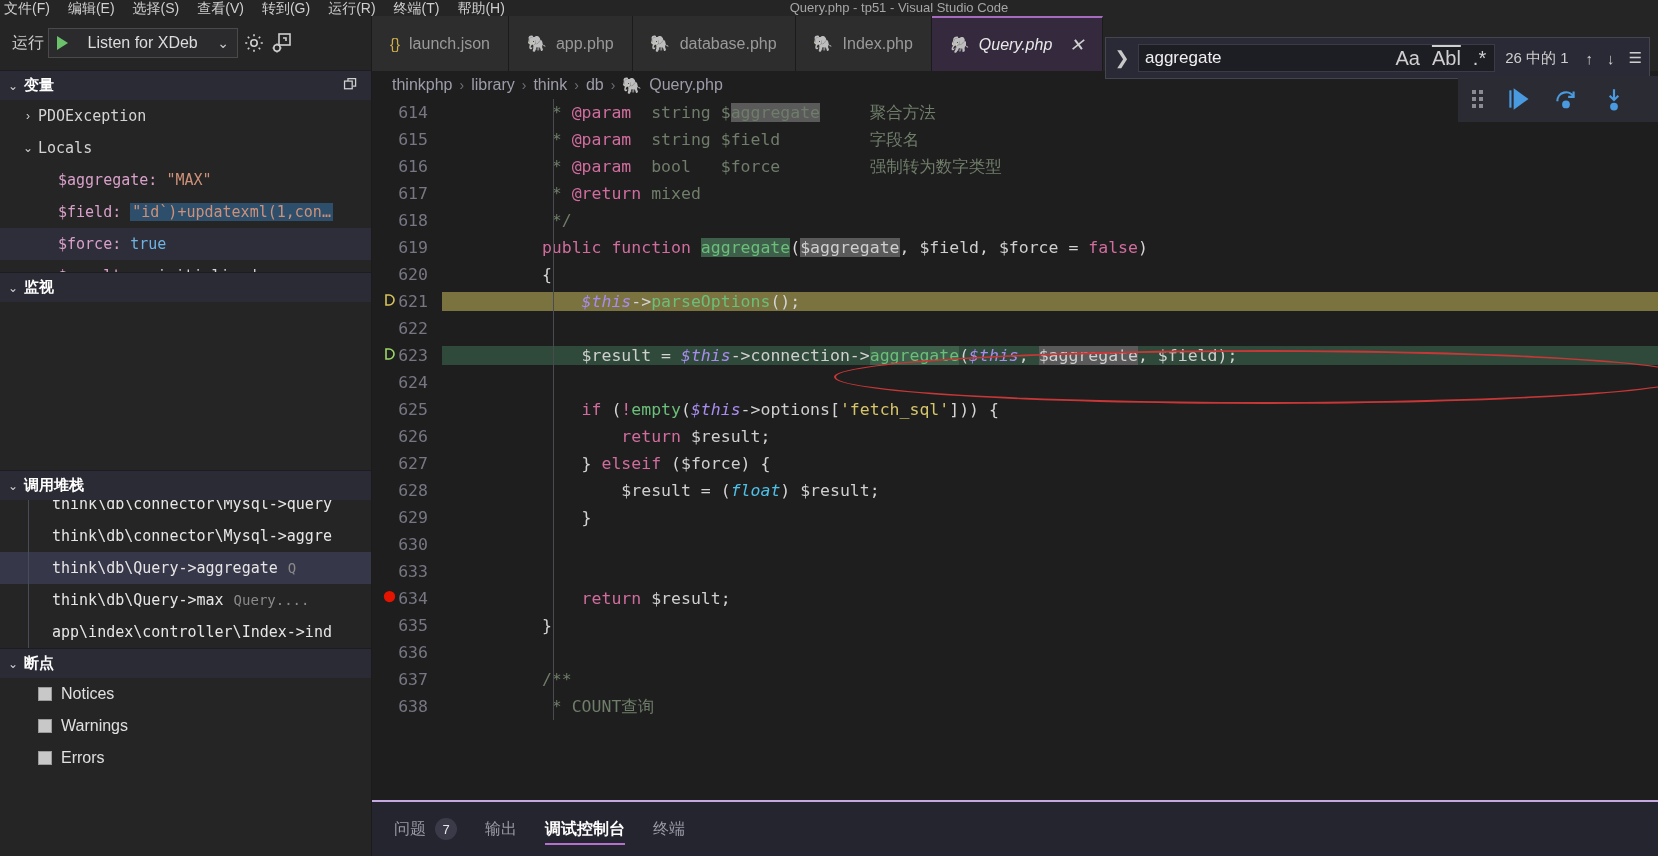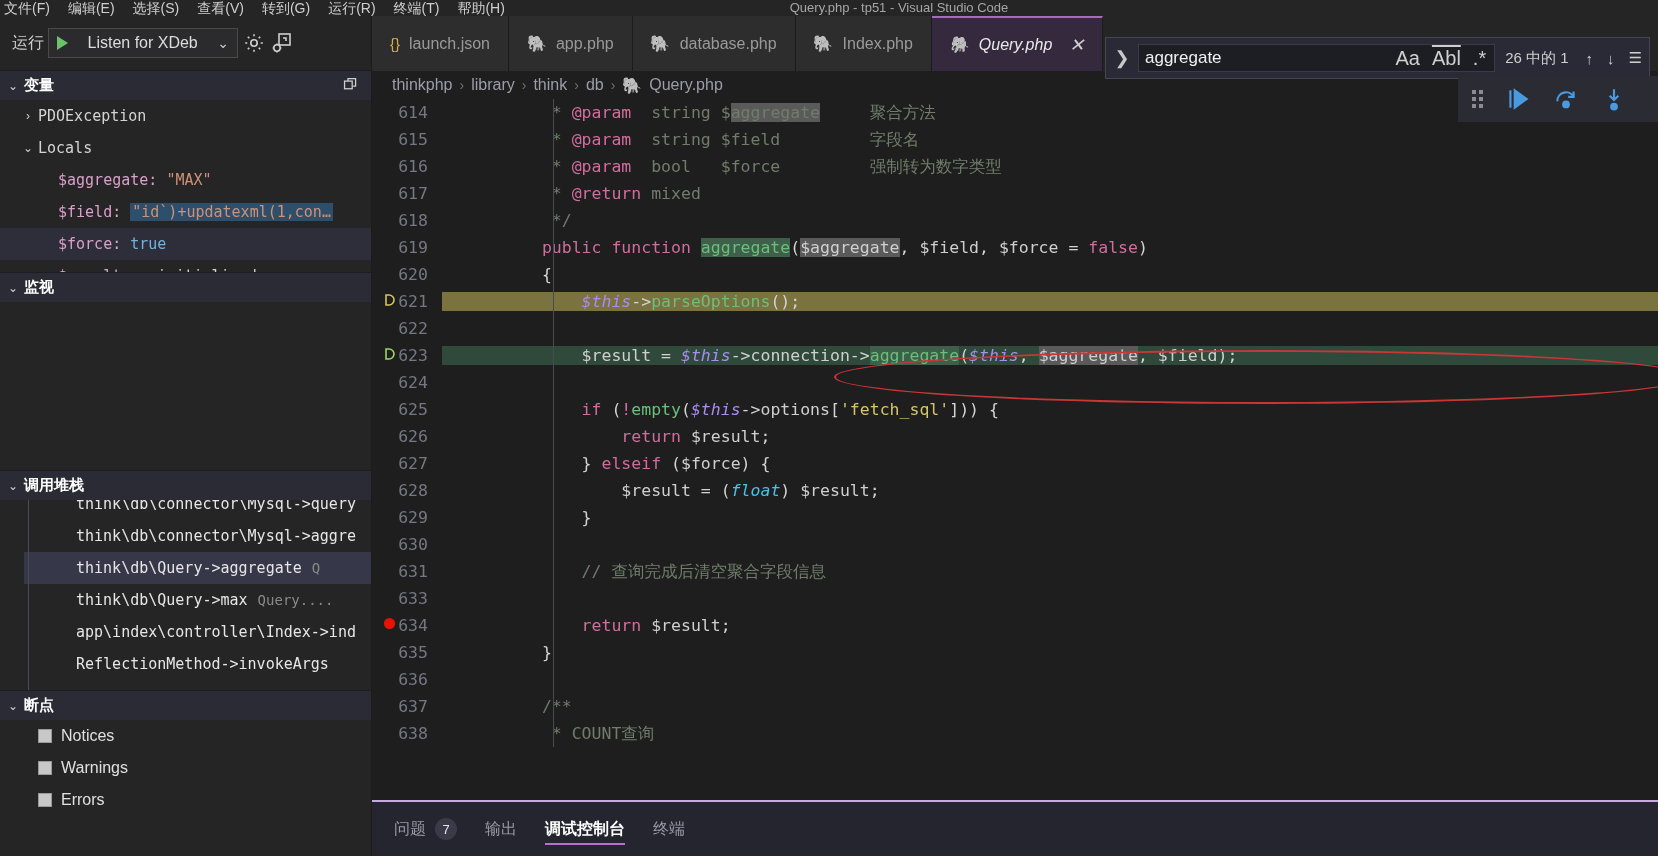--- a/index.html
+++ b/index.html
@@ -65,21 +65,21 @@
                   font-family: "Liberation Sans", sans-serif; }
   .vname { color: #d9a0c9; }
   .vstr  { color: #ce9178; }
   .vbool { color: #6fb3e0; }
   .vsel-bg { background: #2e4f6b; padding: 0 2px; }
   .row-alt { background: #2e2e3a; }
   .row-sel { background: #37374a; }
 
   .vars-body { height: 172px; overflow: hidden; }
   .watch-body { height: 168px; }
-  .stack-body { height: 190px; overflow: hidden; position: relative; padding-left: 24px; }
+  .stack-body { height: 148px; overflow: hidden; position: relative; }
   .stack-row {
     height: 32px; display: flex; align-items: center; white-space: nowrap;
     font-family: "DejaVu Sans Mono", monospace; font-size: 15px; color: #e6e6e6;
     padding-left: 52px; overflow: hidden;
   }
   .stack-row .sub { color: #8a8a8a; margin-left: 10px; font-size: 14px; }
   .stack-guide { position: absolute; left: 28px; top: 0; bottom: 0; width: 1px; background: #4a4a58; }
 
   .bp-row {
     height: 32px; display: flex; align-items: center; gap: 9px; padding-left: 38px;
@@ -450,25 +450,20 @@
           <span class="indent-guide"></span>
         </div>
         <div class="cline">
           <span class="lnum">629</span>
           <span class="ctext">      <span class="c-punc">}</span></span>
           <span class="indent-guide"></span>
         </div>
         <div class="cline">
           <span class="lnum">630</span>
           <span class="ctext">&nbsp;</span>
-          <span class="indent-guide"></span>
-        </div>
-        <div class="cline">
-          <span class="lnum">631</span>
-          <span class="ctext">      <span class="c-com">// </span><span class="c-cjk">查询完成后清空聚合字段信息</span></span>
           <span class="indent-guide"></span>
         </div>
         <div class="cline">
           <span class="lnum">633</span>
           <span class="ctext">&nbsp;</span>
           <span class="indent-guide"></span>
         </div>
         <div class="cline">
           <span class="gutter-ico"><svg width="15" height="15" viewBox="0 0 16 16">
               <circle cx="8" cy="8" r="6" fill="#e51400"></circle>

